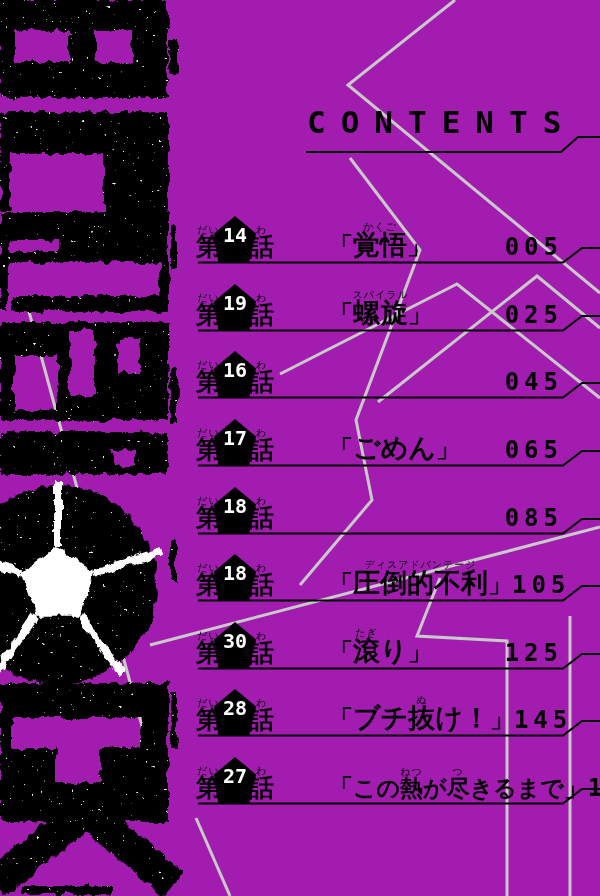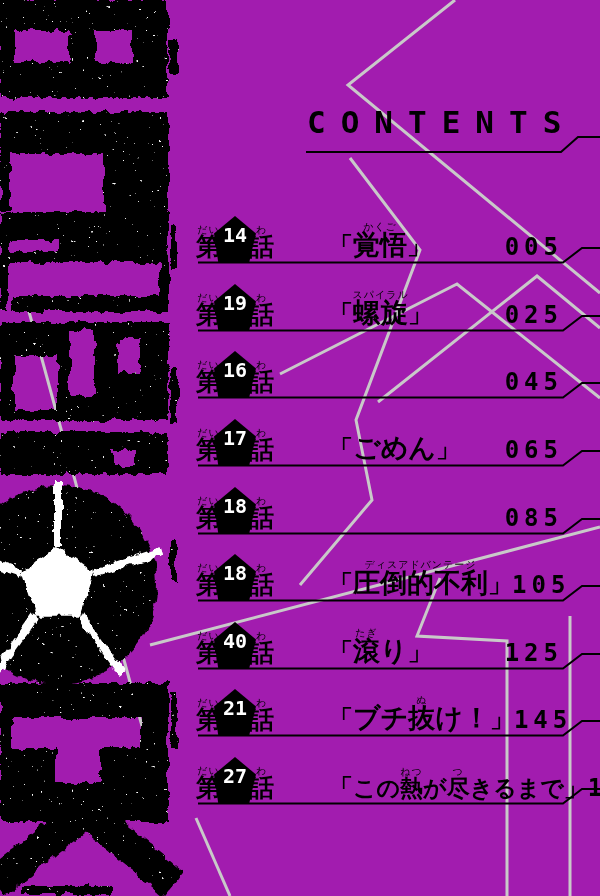--- a/index.html
+++ b/index.html
@@ -203,39 +203,39 @@
     </div>
     <svg class="rule" width="404" height="18" viewBox="0 0 404 18">
       <polyline points="2,16.5 367,16.5 386,2 404,2" fill="none" stroke="#000" stroke-width="2"></polyline>
     </svg>
   </div>
       <div class="entry" style="top: 612px;">
     <div class="row">
       <span class="badge">
         <span class="kanji"><ruby><span>第</span><rt>だい</rt></ruby></span>
         <span class="pentagon">
-          <span class="num">40</span>
+          <span class="num">30</span>
         </span>
         <span class="kanji"><ruby><span>話</span><rt>わ</rt></ruby></span>
       </span>
       <span class="title">
         <span class="bracket">「</span><span class="seg"><ruby>滾<rt>たぎ</rt></ruby>り</span><span class="bracket">」</span>
       </span>
       <span class="pagenum">125</span>
     </div>
     <svg class="rule" width="404" height="18" viewBox="0 0 404 18">
       <polyline points="2,16.5 367,16.5 386,2 404,2" fill="none" stroke="#000" stroke-width="2"></polyline>
     </svg>
   </div>
       <div class="entry" style="top: 679px;">
     <div class="row">
       <span class="badge">
         <span class="kanji"><ruby><span>第</span><rt>だい</rt></ruby></span>
         <span class="pentagon">
-          <span class="num">21</span>
+          <span class="num">28</span>
         </span>
         <span class="kanji"><ruby><span>話</span><rt>わ</rt></ruby></span>
       </span>
       <span class="title">
         <span class="bracket">「</span><span class="seg">ブチ<ruby>抜<rt>ぬ</rt></ruby>け！</span><span class="bracket">」</span>
       </span>
       <span class="pagenum">145</span>
     </div>
     <svg class="rule" width="404" height="18" viewBox="0 0 404 18">
       <polyline points="2,16.5 367,16.5 386,2 404,2" fill="none" stroke="#000" stroke-width="2"></polyline>

